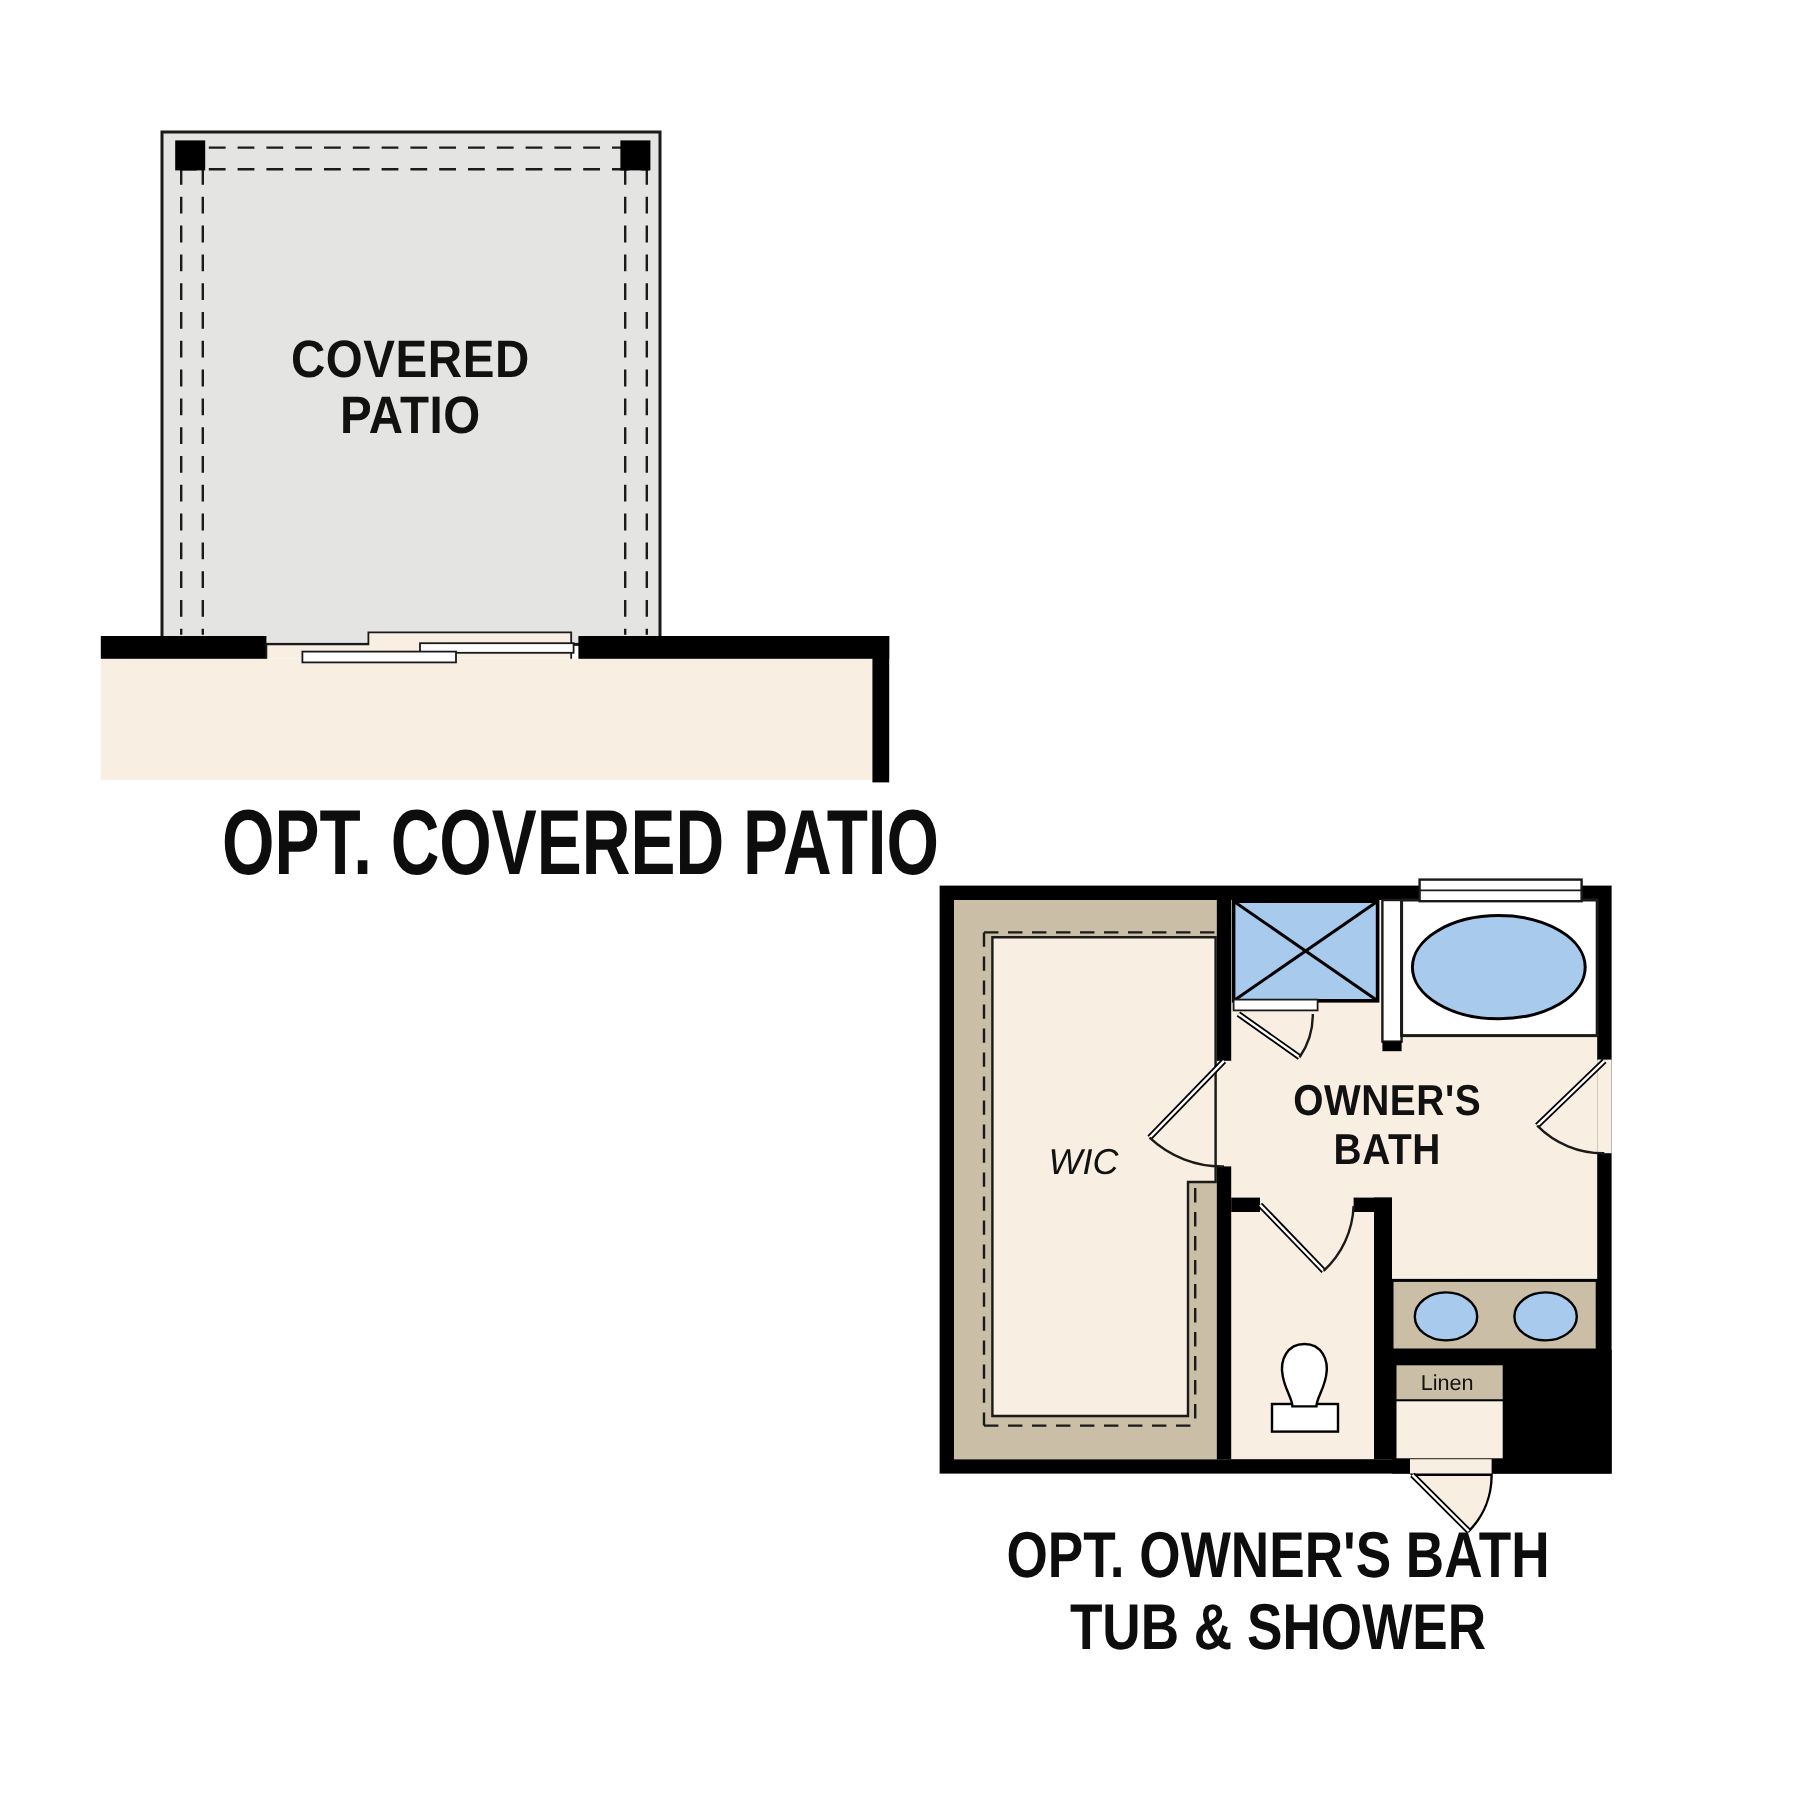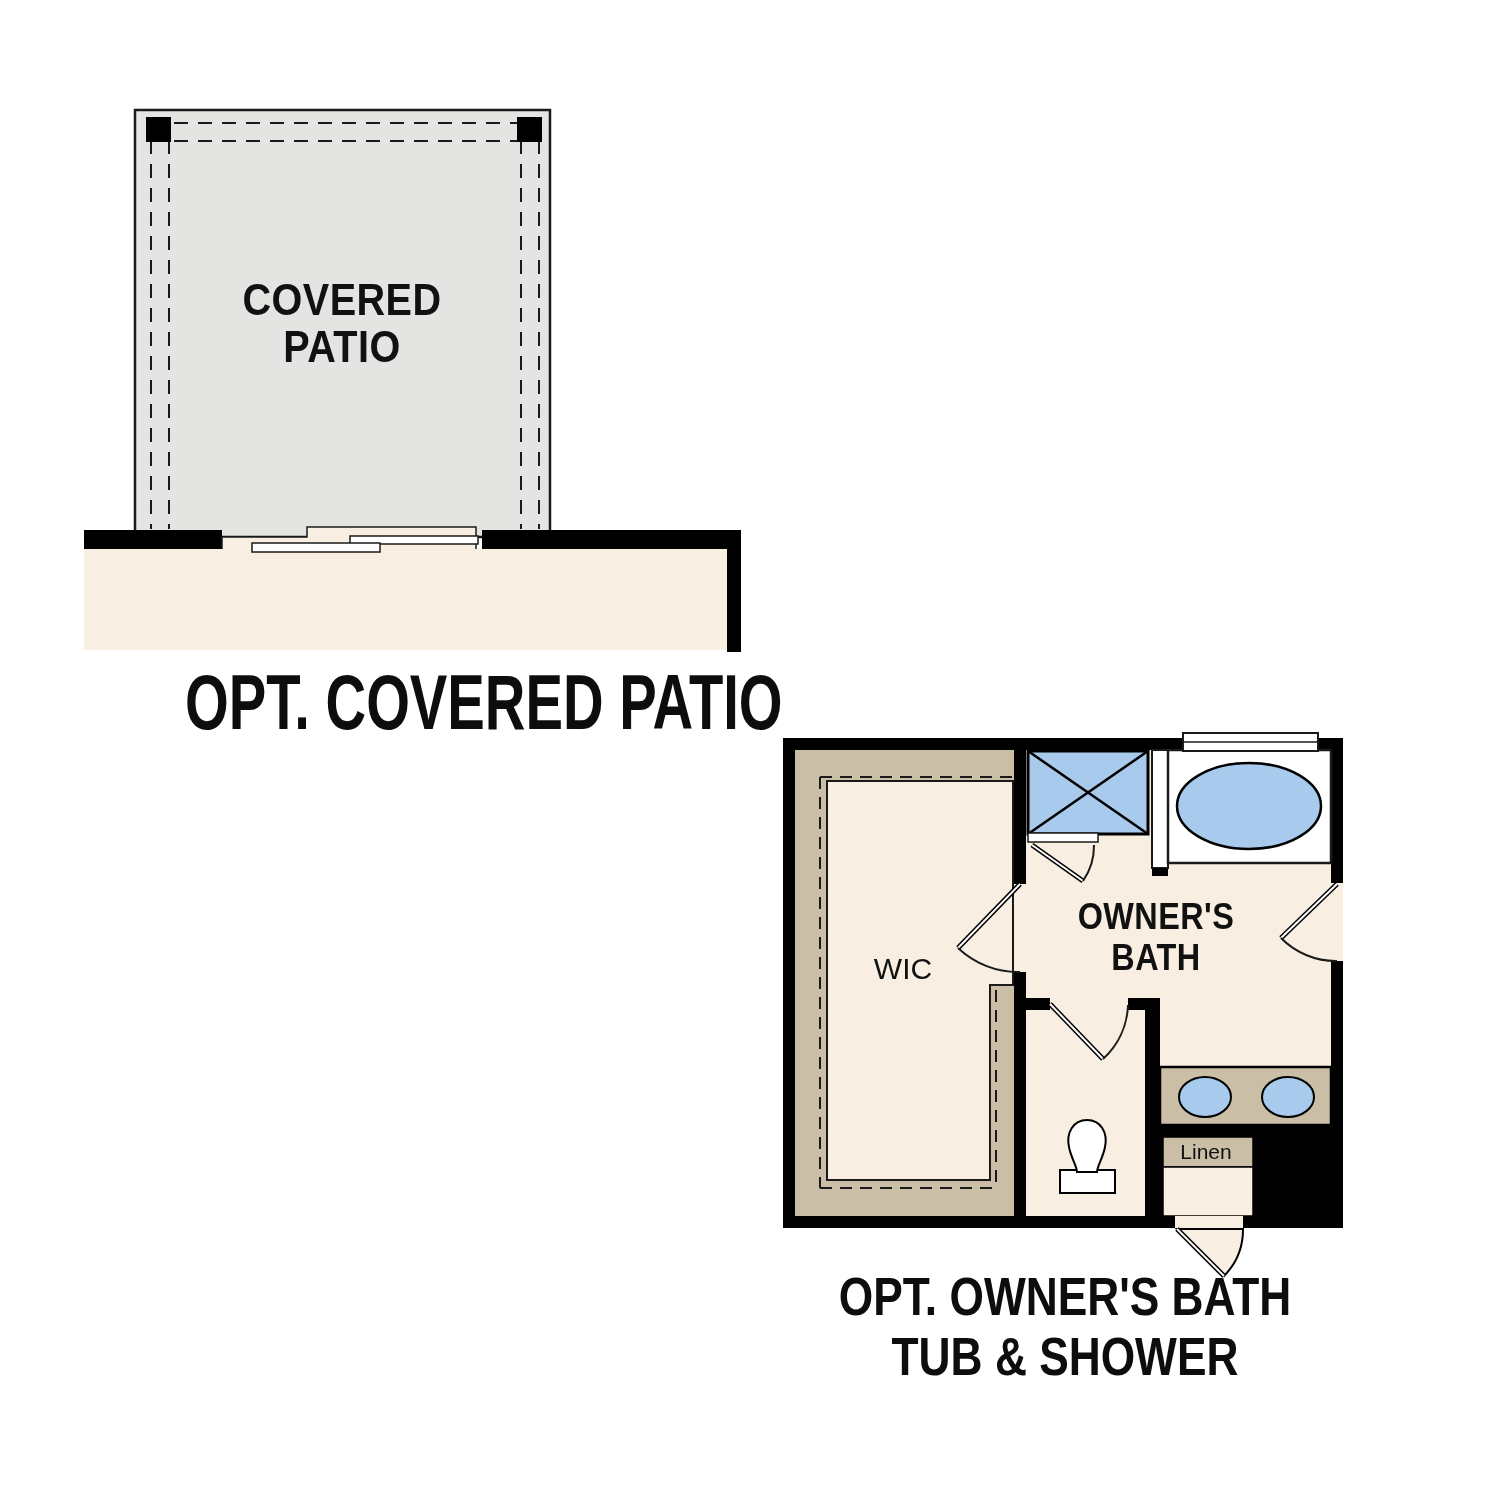--- a/index.html
+++ b/index.html
@@ -18,24 +18,24 @@
   #plan-svg{position:absolute;left:0;top:0;}
 
   .lbl{position:absolute;color:#111;text-align:center;white-space:nowrap;}
   .room-lbl{font-weight:bold;letter-spacing:.5px;}
   .caption{font-weight:bold;color:#0d0d0d;}
 
   #patio-room-label{left:167px;top:276px;width:350px;font-size:44px;line-height:47px;
     transform:scaleX(.9);}
   #patio-caption{left:104px;top:662px;width:600px;font-size:77px;line-height:80px;
     transform:scaleX(.73);}
-  #wic-label{left:843px;top:953px;width:120px;font-size:30px;line-height:32px;}
+  #wic-label{left:843px;top:953px;width:120px;font-size:30px;line-height:32px;font-style:italic;}
   #ownersbath-label{left:1031px;top:896px;width:250px;font-size:36px;line-height:41px;
     transform:scaleX(.9);}
-  #linen-label{left:1146px;top:1138px;width:120px;font-size:21px;line-height:28px;}
+  #linen-label{left:1146px;top:1138px;width:120px;font-size:18px;line-height:28px;}
   #bath-caption{left:765px;top:1266px;width:600px;font-size:54px;line-height:60px;
     transform:scaleX(.82);}
 
   
   .wall{fill:var(--wall);}
   .cream{fill:var(--cream);}
   .tan{fill:var(--tan);}
   .blue{fill:var(--blue);}
   .patio-slab{fill:var(--patio);stroke:var(--line);stroke-width:2.5;}
   .thin{stroke:var(--line);stroke-width:1.5;fill:#fff;}

